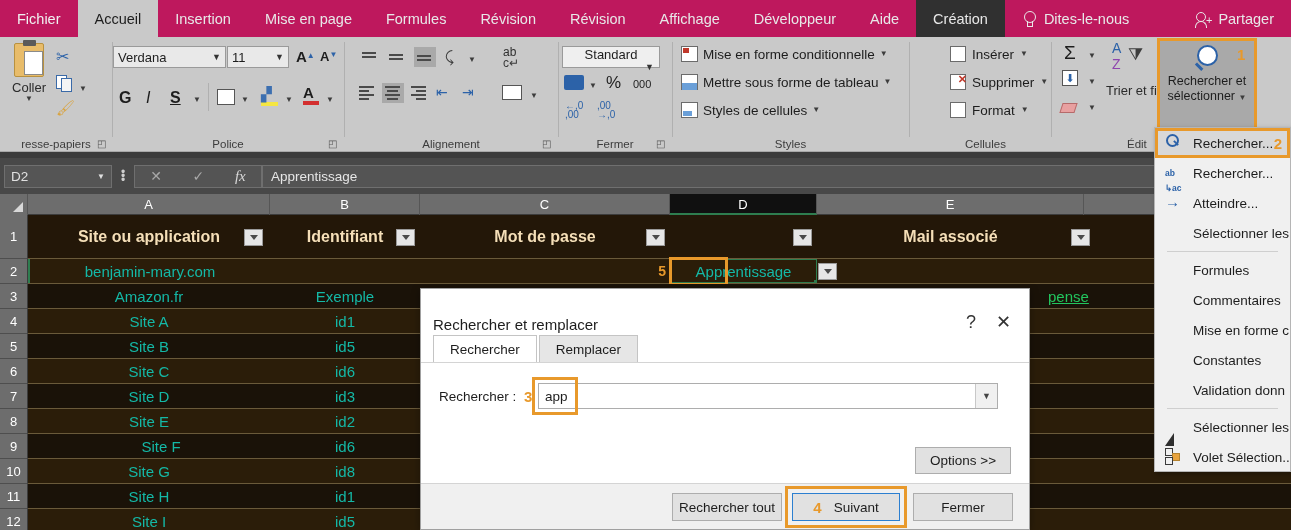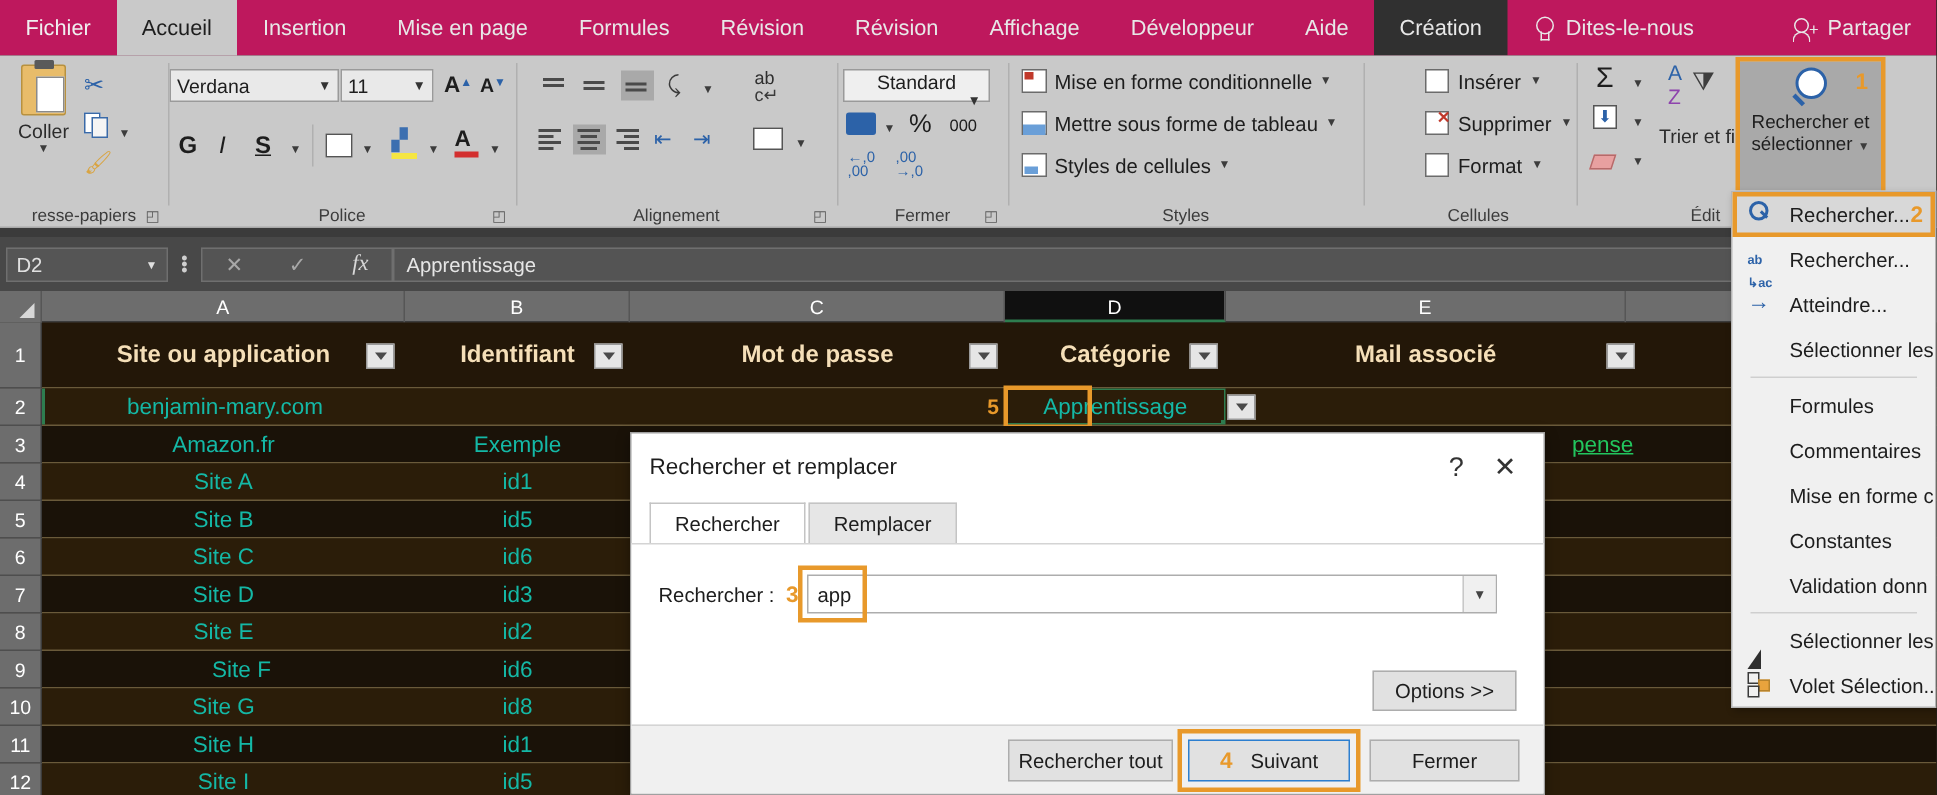--- a/index.html
+++ b/index.html
@@ -168,21 +168,21 @@
   .filt::after{content:"";border-style:solid;border-width:5px 4px 0 4px;
                border-color:#4a4a4a transparent transparent transparent;}
   .selcell{ position:absolute; border:1.6px solid #2e7d4f; }
   .selcell::after{content:"";position:absolute;right:-3px;bottom:-3px;width:5px;height:5px;background:#2e7d4f;}
   .hl-orange{ position:absolute; outline:3px solid #e8992b; }
 
   
   .dialog{ position:absolute; left:420px; top:288px; width:610px; height:242px;
            background:#fff; border:1px solid #a0a0a0; z-index:40;
            box-shadow:0 2px 8px rgba(0,0,0,.35); }
-  .dlg-title{ height:44px; display:flex; align-items:center; padding:0 12px;
+  .dlg-title{ height:44px; display:flex; align-items:flex-end; padding:0 12px;
               font-size:15px;color:#1d1d1d; }
   .dlg-help{ margin-left:auto;font-size:18px;color:#333;padding:0 14px;}
   .dlg-close{ font-size:18px;color:#333;padding:0 6px;}
   .tabs{ position:absolute;top:46px;left:12px; display:flex; }
   .dtab{ height:28px;padding:0 16px;display:flex;align-items:center;font-size:13.5px;
          color:#1d1d1d;background:#e6e6e6;border:1px solid #c4c4c4;margin-right:2px;}
   .dtab.on{ background:#fff;border-bottom-color:#fff;}
   .dbody{ position:absolute;top:73px;left:0;right:0;height:124px;background:#fff;
           border-top:1px solid #d4d4d4;}
   .flabel{ position:absolute;left:18px;top:26px;font-size:13.5px;color:#1d1d1d;}
@@ -490,21 +490,20 @@
   </div>
 
   <div class="rowhdr" style="top:21px;height:44px;line-height:44px;">1</div>
   <div class="cellrowdiv hdrrow" style="top:21px;height:44px;width:1263px;background:#231708;border-bottom:1px solid #6a5a3a;">
     <div class="cell" style="left:0;width:242px;">Site ou application</div>
     <div class="filt" style="left:216px;top:14px;"></div>
     <div class="cell" style="left:242px;width:150px;">Identifiant</div>
     <div class="filt" style="left:368px;top:14px;"></div>
     <div class="cell" style="left:392px;width:250px;">Mot de passe</div>
     <div class="filt" style="left:618px;top:14px;"></div>
-    <div class="cell" style="left:642px;width:147px;">Catégorie</div>
     <div class="filt" style="left:765px;top:14px;"></div>
     <div class="cell" style="left:789px;width:267px;">Mail associé</div>
     <div class="filt" style="left:1043px;top:14px;"></div>
   </div>
 
   <div class="rowhdr" style="top:65px;height:25px;line-height:25px;">2</div>
   <div class="cellrowdiv" style="top:65px;height:25px;width:1263px;background:#2b1d09;border-bottom:1px solid #6a5a3a;">
     <div class="cell" style="left:0;width:242px;border-left:2px solid #2e7d4f;">benjamin-mary.com</div>
     <div class="cell" style="left:242px;width:150px;"></div>
     <div class="cell" style="left:392px;width:250px;justify-content:flex-end;padding-right:4px;color:#e8992b;font-weight:bold;font-size:14px;">5</div>

